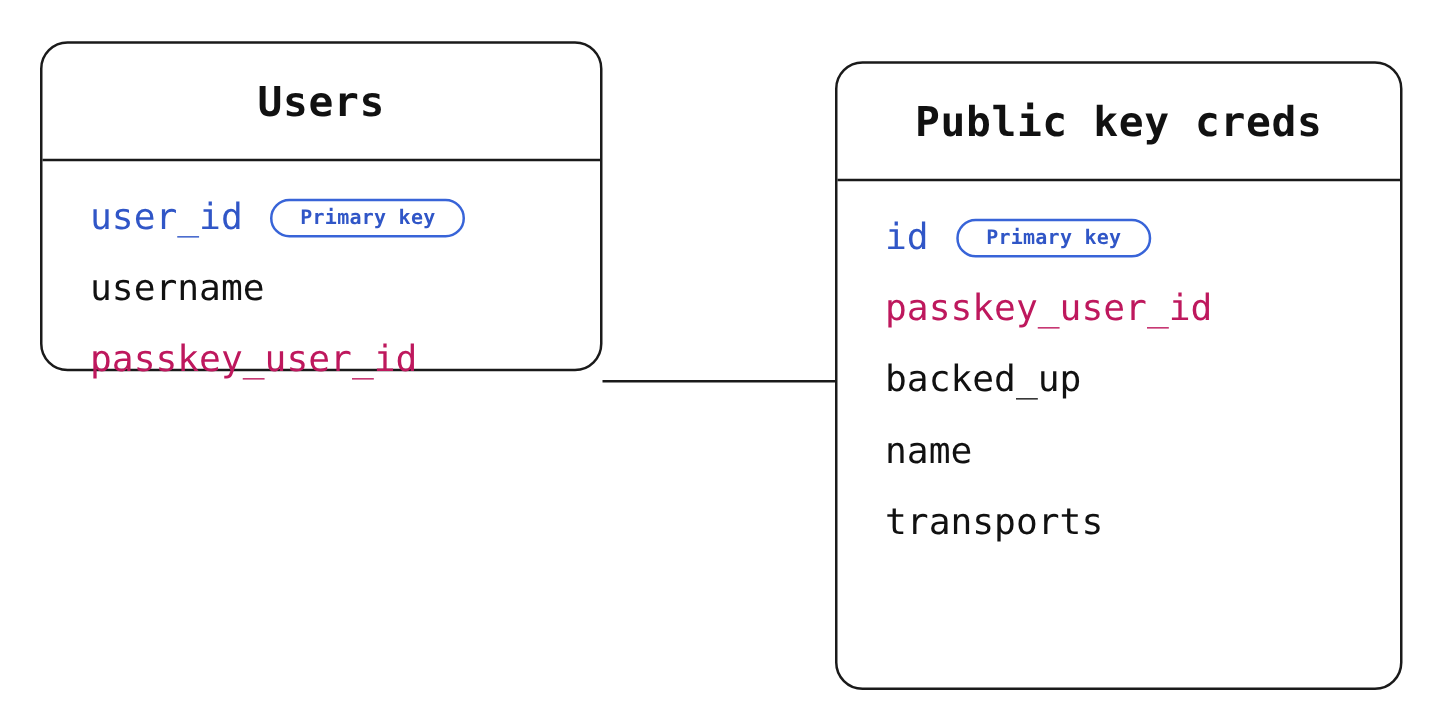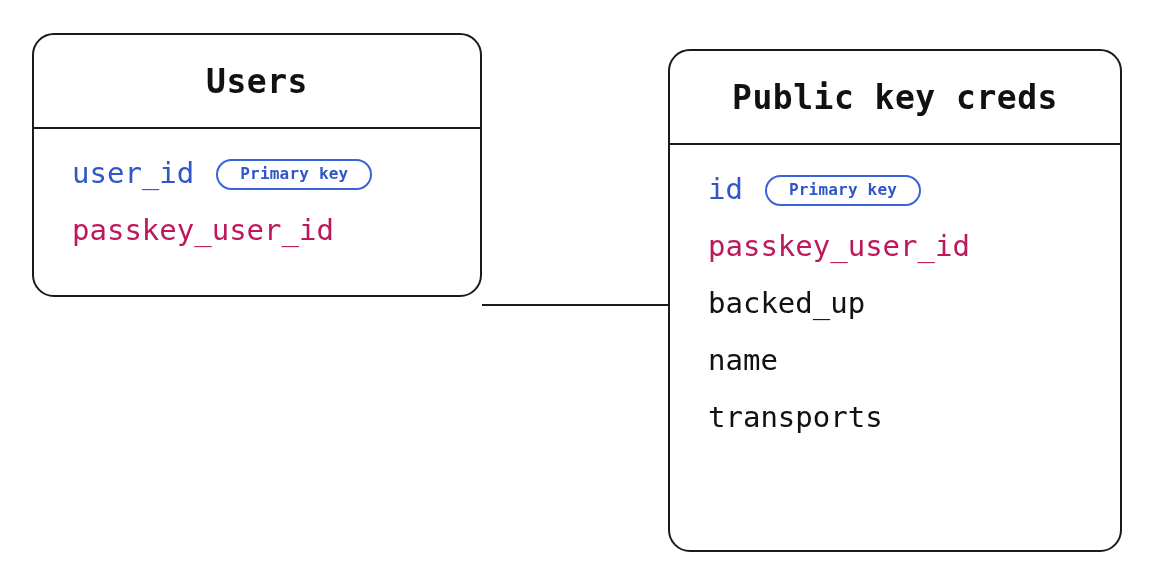--- a/index.html
+++ b/index.html
@@ -111,20 +111,23 @@
     <div class="entity-header">
       <span class="entity-title">Users</span>
     </div>
     <div class="entity-fields">
 
       <div class="field-row">
         <span class="field-name is-pk">user_id</span>
         <span class="pk-badge">Primary key</span>
       </div>
 
+      <div class="field-row">
+        <span class="field-name is-plain">username</span>
+      </div>
 
       <div class="field-row">
         <span class="field-name is-fk">passkey_user_id</span>
       </div>
 
     </div>
   </div>
 
   <div class="entity" style="left:668px; top:49px; width:454px; height:503px;">
     <div class="entity-header">

